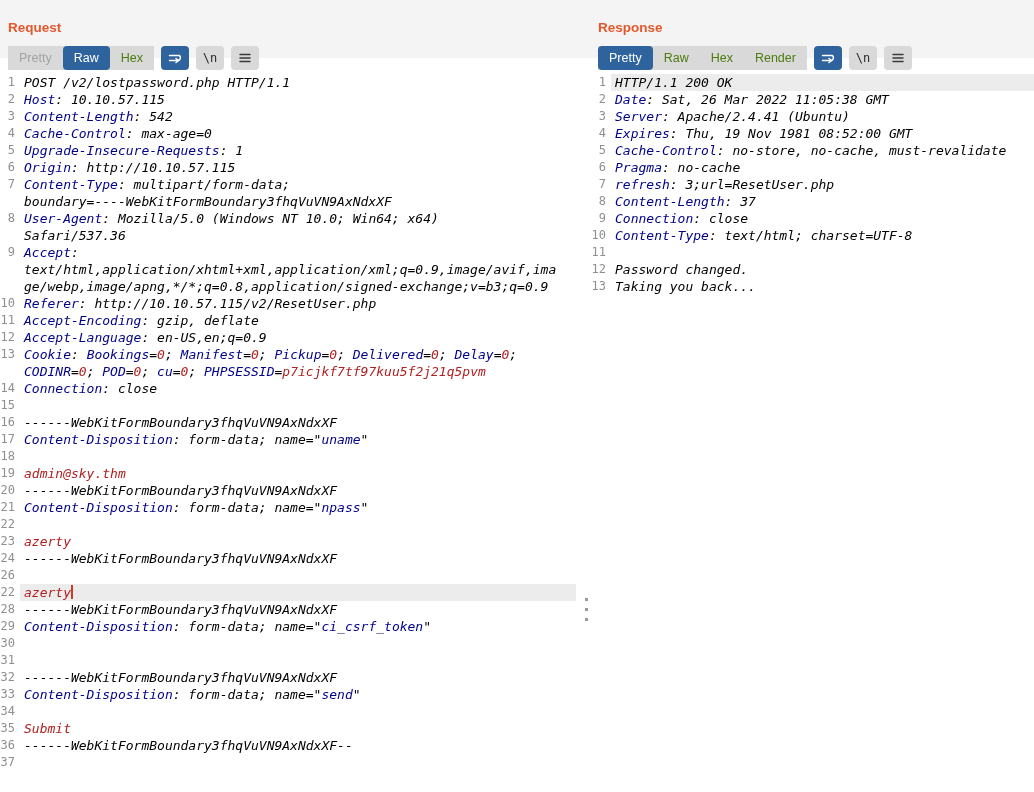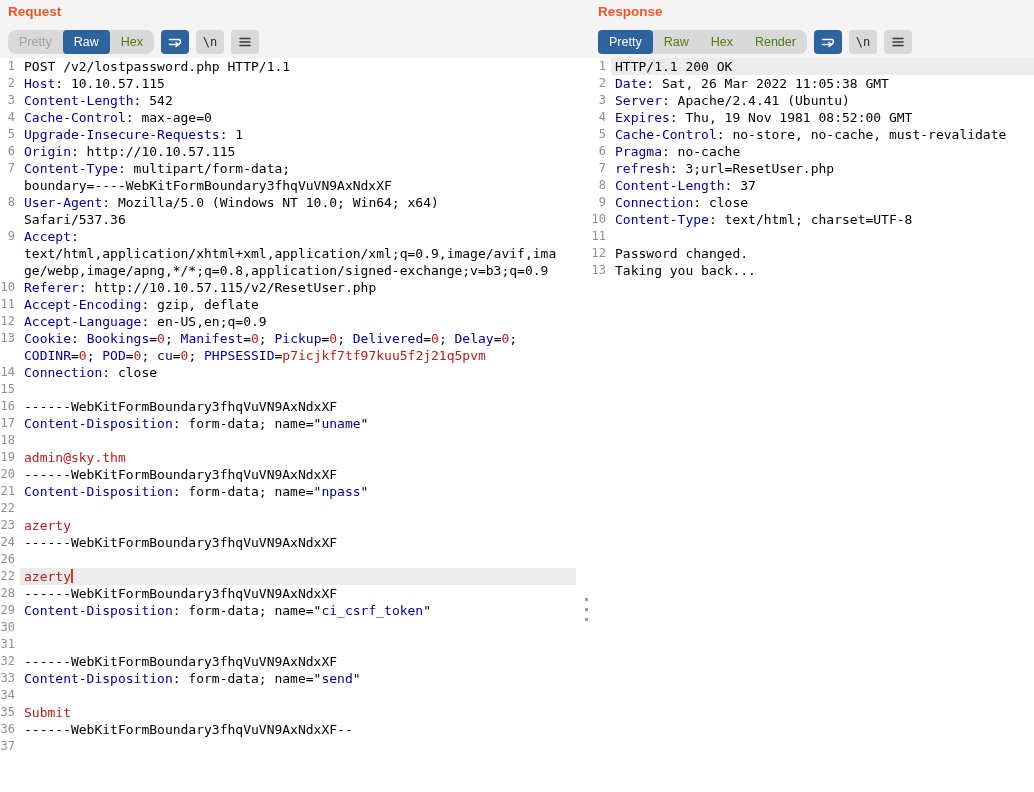--- a/index.html
+++ b/index.html
@@ -3,29 +3,29 @@
 <meta charset="utf-8">
 <style>
   html,body{margin:0;padding:0;}
   body{
     width:1034px;height:792px;position:relative;overflow:hidden;
     background:#ffffff;
     font-family:"Liberation Sans",sans-serif;
     -webkit-font-smoothing:antialiased;
   }
   .topband{position:absolute;top:0;left:0;width:1034px;height:58px;background:#f4f4f4;}
-  .pane{position:absolute;top:0;height:684px;}
+  .pane{position:absolute;top:16px;height:684px;}
   .pane-request{left:0;width:576px;}
   .pane-response{left:590px;width:444px;}
   .pane-title{
     position:absolute;top:4px;left:8px;
     font-size:13.5px;font-weight:bold;color:#e4582b;
   }
   .tabbar{position:absolute;top:30px;left:8px;display:flex;align-items:center;}
-  .pillgroup{display:inline-flex;background:#d9d9d9;border-radius:8px;height:24px;align-items:flex-end;}
+  .pillgroup{display:inline-flex;background:#d9d9d9;border-radius:0;height:24px;align-items:flex-end;}
   .tab{
     border:none;background:transparent;padding:0 11px;margin:0;
     font-family:"Liberation Sans",sans-serif;font-size:12.5px;color:#4d7c0f;
     line-height:24px;cursor:default;border-radius:4px;
   }
   .tab.selected{background:#2e639e;color:#ffffff;}
   .tab.disabled{color:#a3a3a3;}
   .iconbtn{
     border:none;margin:0 0 0 7px;width:28px;height:24px;background:#d9d9d9;
     border-radius:4px;display:inline-flex;align-items:center;justify-content:center;
@@ -39,21 +39,21 @@
   .gutterline{position:absolute;top:58px;bottom:0;width:1px;background:#d2d2d2;}
   .pane-request .gutterline{left:20px;}
   .pane-response .gutterline{left:21px;}
   .row{display:flex;height:17px;align-items:stretch;}
   .ln{
     flex:none;text-align:right;padding-right:5px;box-sizing:border-box;
     color:#8f8f8f;font-size:12px;line-height:17px;
   }
   .pane-request .ln{width:20px;}
   .pane-response .ln{width:21px;}
-  .code{flex:1;padding-left:4px;white-space:pre;overflow:hidden;color:#000;line-height:17px;}
+  .code{flex:1;padding-left:4px;white-space:pre;overflow:hidden;color:#000;line-height:17px;font-style:italic;}
   .row.hl .code{background:#ececec;}
   .tk-h{color:#00008b;}
   .tk-t{color:#000000;}
   .tk-v{color:#b02020;}
   .caret{display:inline-block;width:2px;height:14px;background:#cf3a22;vertical-align:-2px;}
   .splitter{position:absolute;left:576px;top:58px;width:14px;bottom:0;cursor:col-resize;}
   .splitter .dot{position:absolute;left:9px;width:3px;height:3px;background:#9a9a9a;}
   .dot1{top:540px;}.dot2{top:550px;}.dot3{top:560px;}
   svg{display:block;}
 </style>

